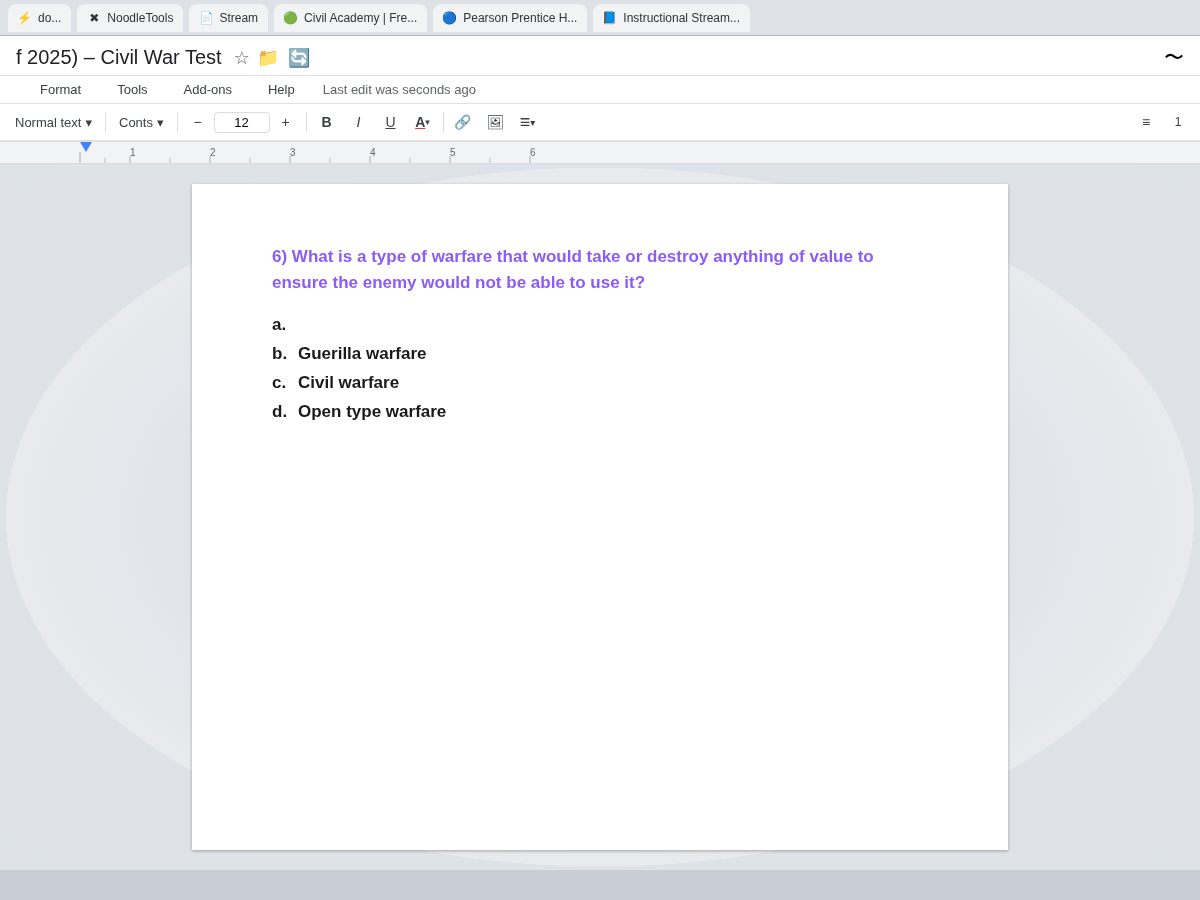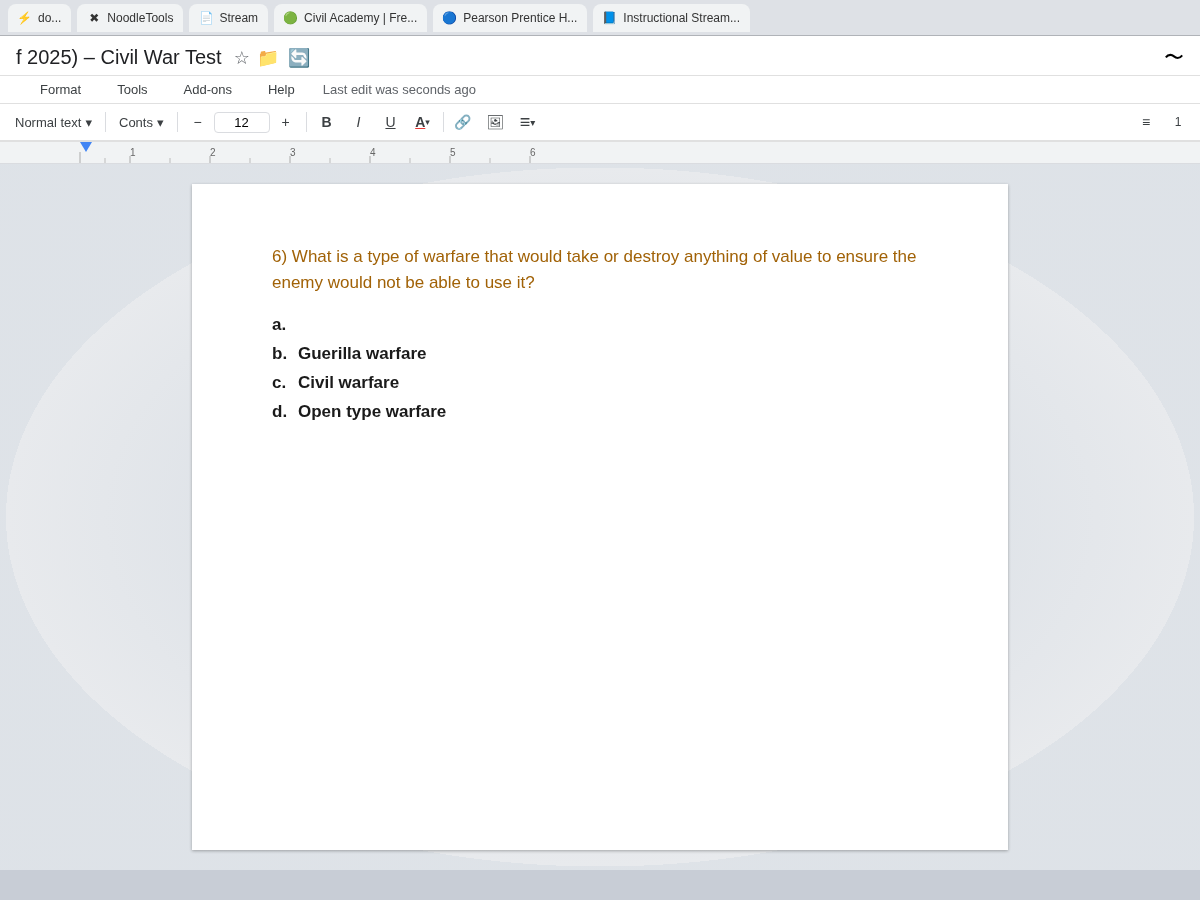--- a/index.html
+++ b/index.html
@@ -197,22 +197,22 @@
       width: 816px;
       min-height: 600px;
       box-shadow: 0 1px 3px rgba(0,0,0,0.3);
       padding: 60px 80px;
       position: relative;
     }
 
     
     .question-text {
       font-size: 17px;
-      font-weight: normal;
-      color: #a16207;
+      font-weight: bold;
+      color: #8b5cf6;
       line-height: 1.5;
       margin-bottom: 16px;
     }
 
     .answer-list {
       list-style: none;
       padding: 0;
     }
 
     .answer-item {

